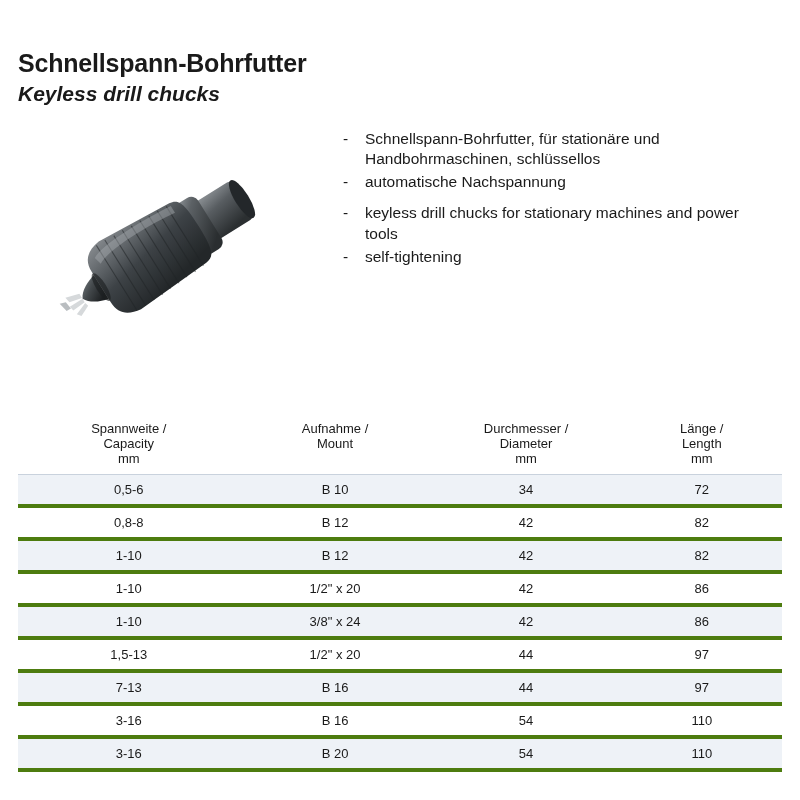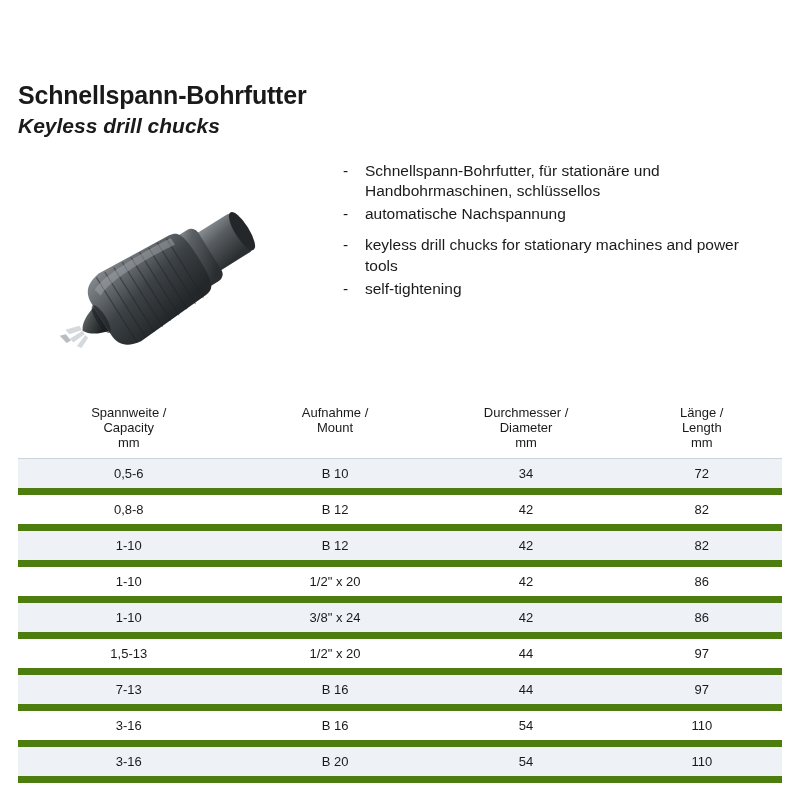--- a/index.html
+++ b/index.html
@@ -17,21 +17,21 @@
   .page {
     position: relative;
     width: 800px;
     height: 800px;
     box-sizing: border-box;
     padding: 0 18px;
   }
 
   
   .title-block {
-    padding-top: 82px;
+    padding-top: 50px;
   }
   .title-main {
     font-size: 25px;
     font-weight: bold;
     letter-spacing: -0.2px;
     line-height: 1.1;
     margin: 0 0 4px 0;
   }
   .title-sub {
     font-size: 21px;
@@ -77,21 +77,21 @@
   .bullets .group2 {
     margin-top: 11px;
   }
   .bullets .italic .btxt {
   }
 
   
   .table-wrap {
     position: absolute;
     left: 18px;
-    top: 405px;
+    top: 421px;
     width: 764px;
   }
   table.spec {
     width: 100%;
     border-collapse: collapse;
     font-size: 13px;
   }
   table.spec th {
     font-weight: normal;
     padding: 0 0 3px 0;
@@ -102,21 +102,21 @@
     padding-bottom: 8px;
   }
   .hdr-line1 { display: block; }
   .hdr-line2 { display: block; }
   .hdr-line3 { display: block; }
 
   table.spec td {
     text-align: center;
     padding: 5px 9px;
     border-top: 1px solid #c9d2dd;
-    border-bottom: 7px solid #4d7c0f;
+    border-bottom: 4px solid #4d7c0f;
     height: 19px;
   }
   table.spec tbody tr.alt td {
     background: #eef2f7;
   }
   table.spec col.c1 { width: 29%; }
   table.spec col.c2 { width: 25%; }
   table.spec col.c3 { width: 25%; }
   table.spec col.c4 { width: 21%; }
 </style>

